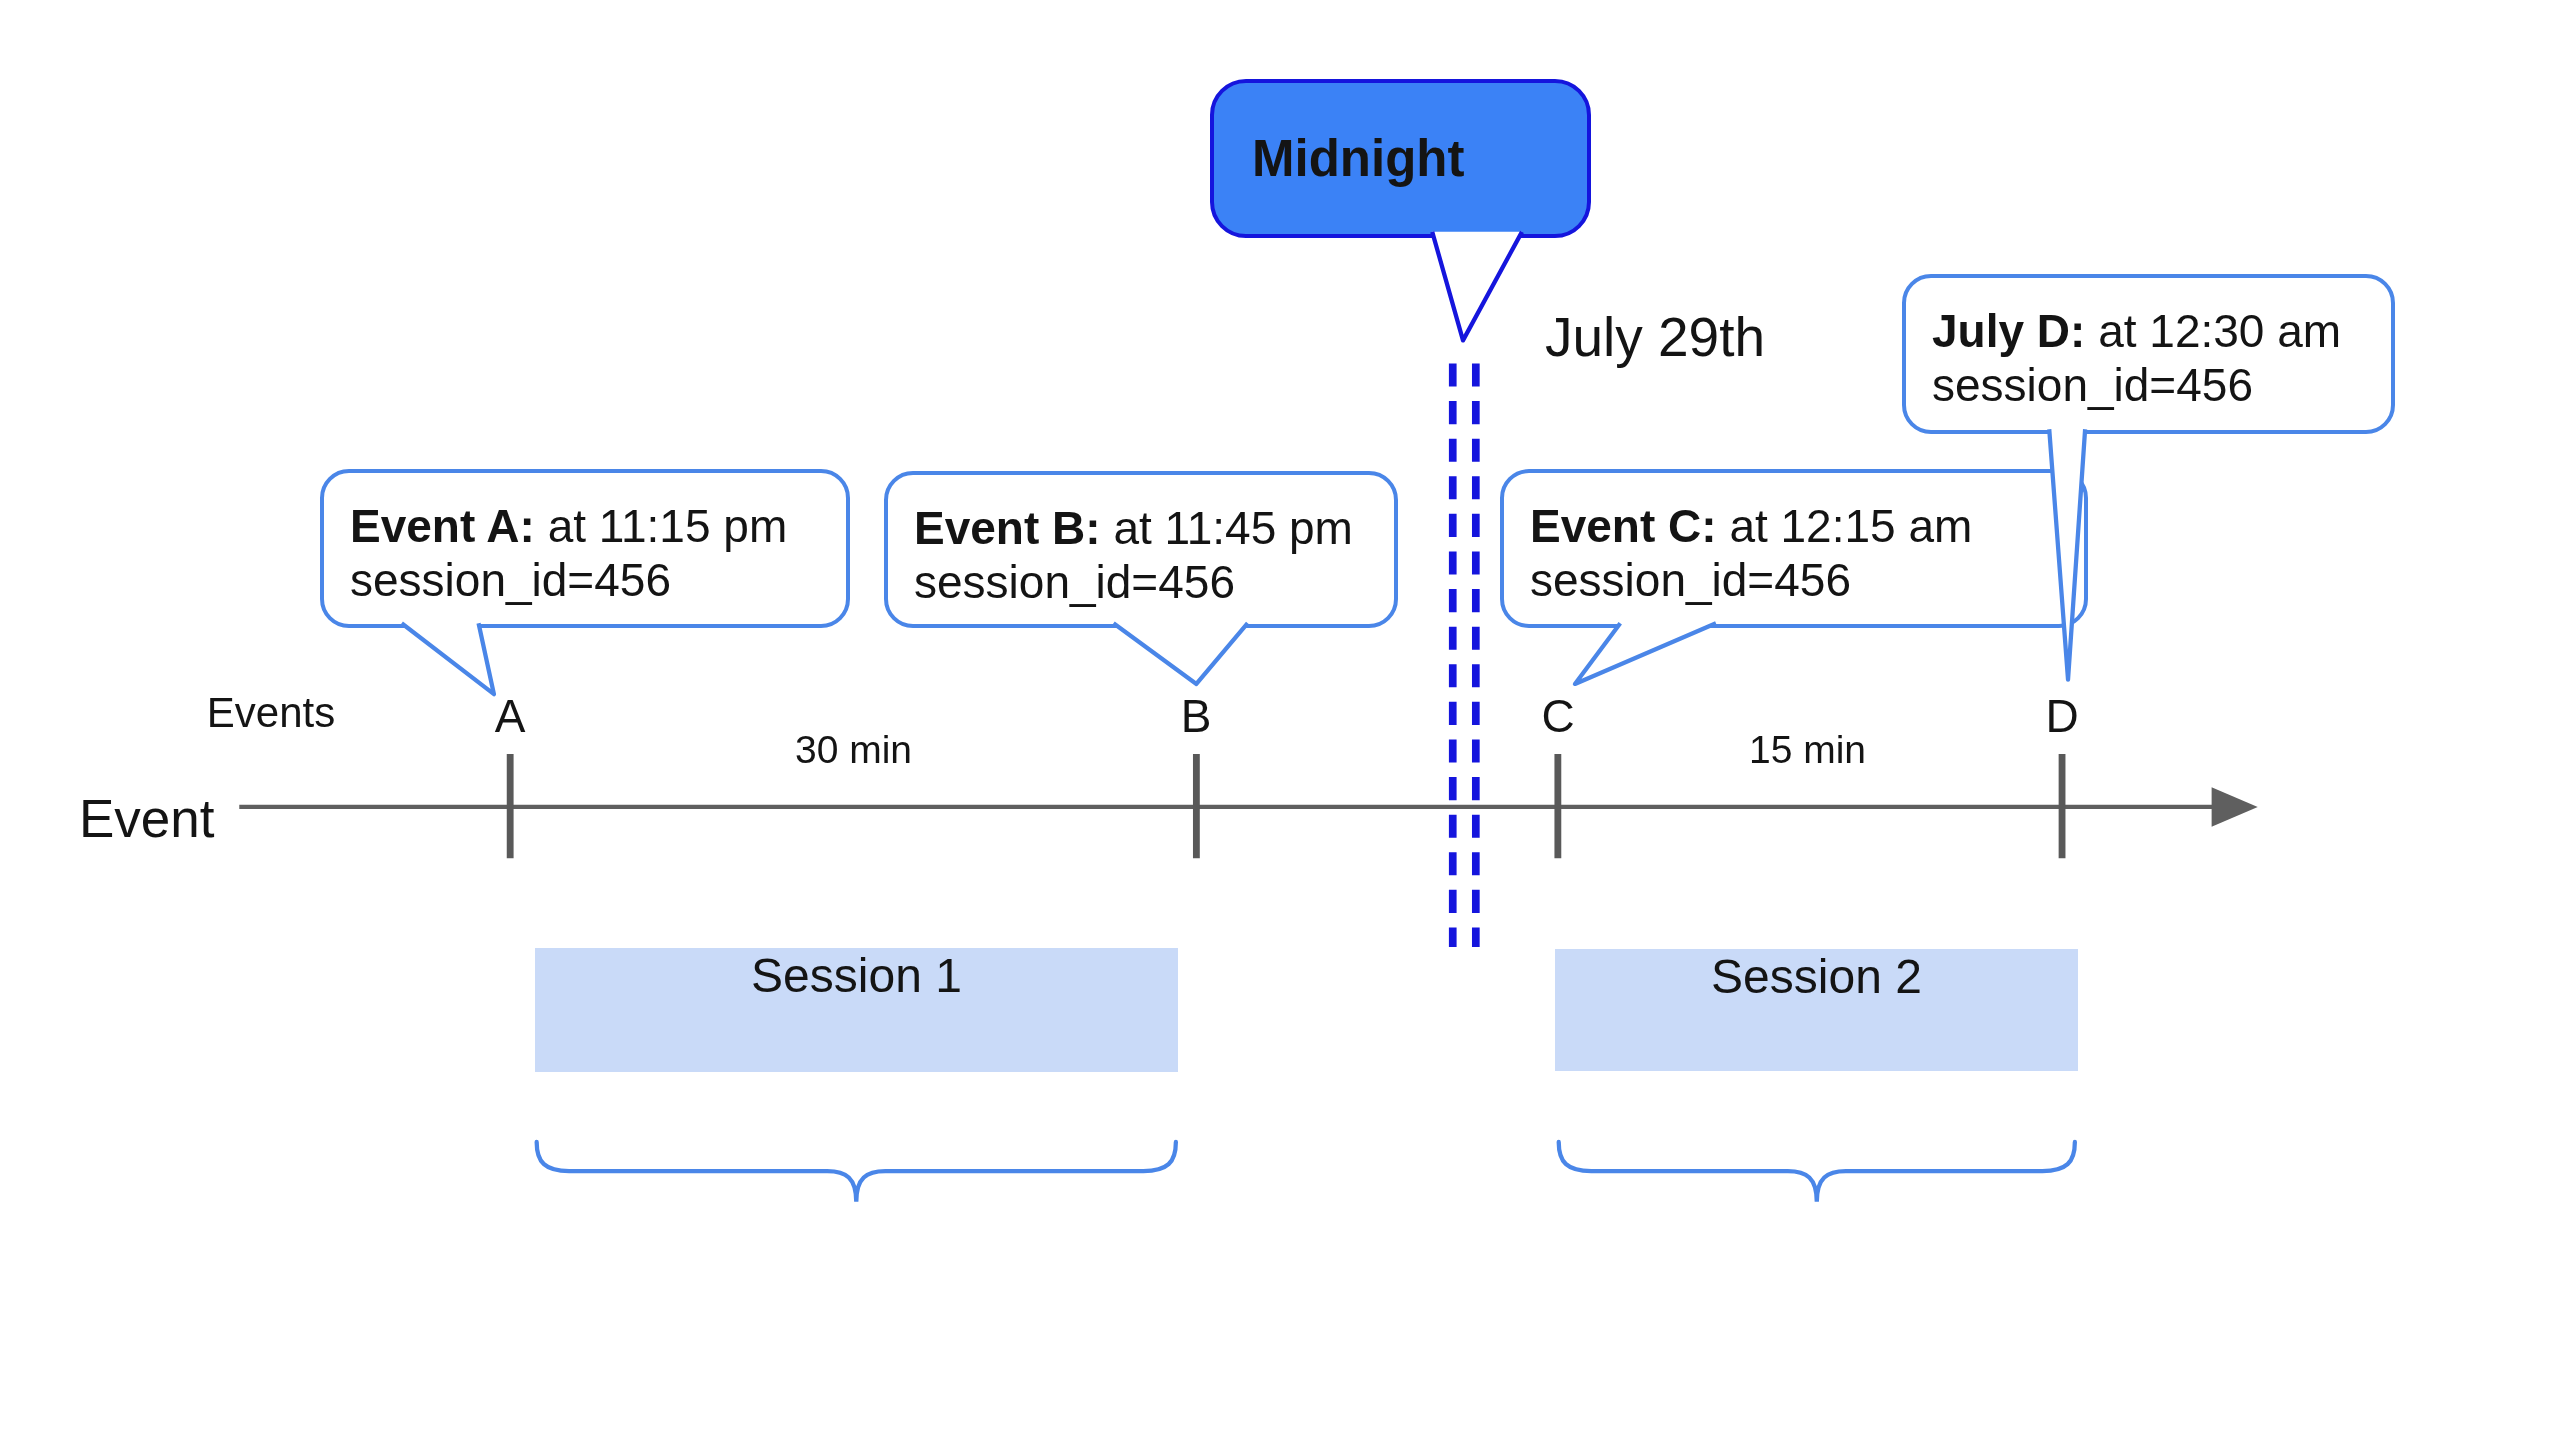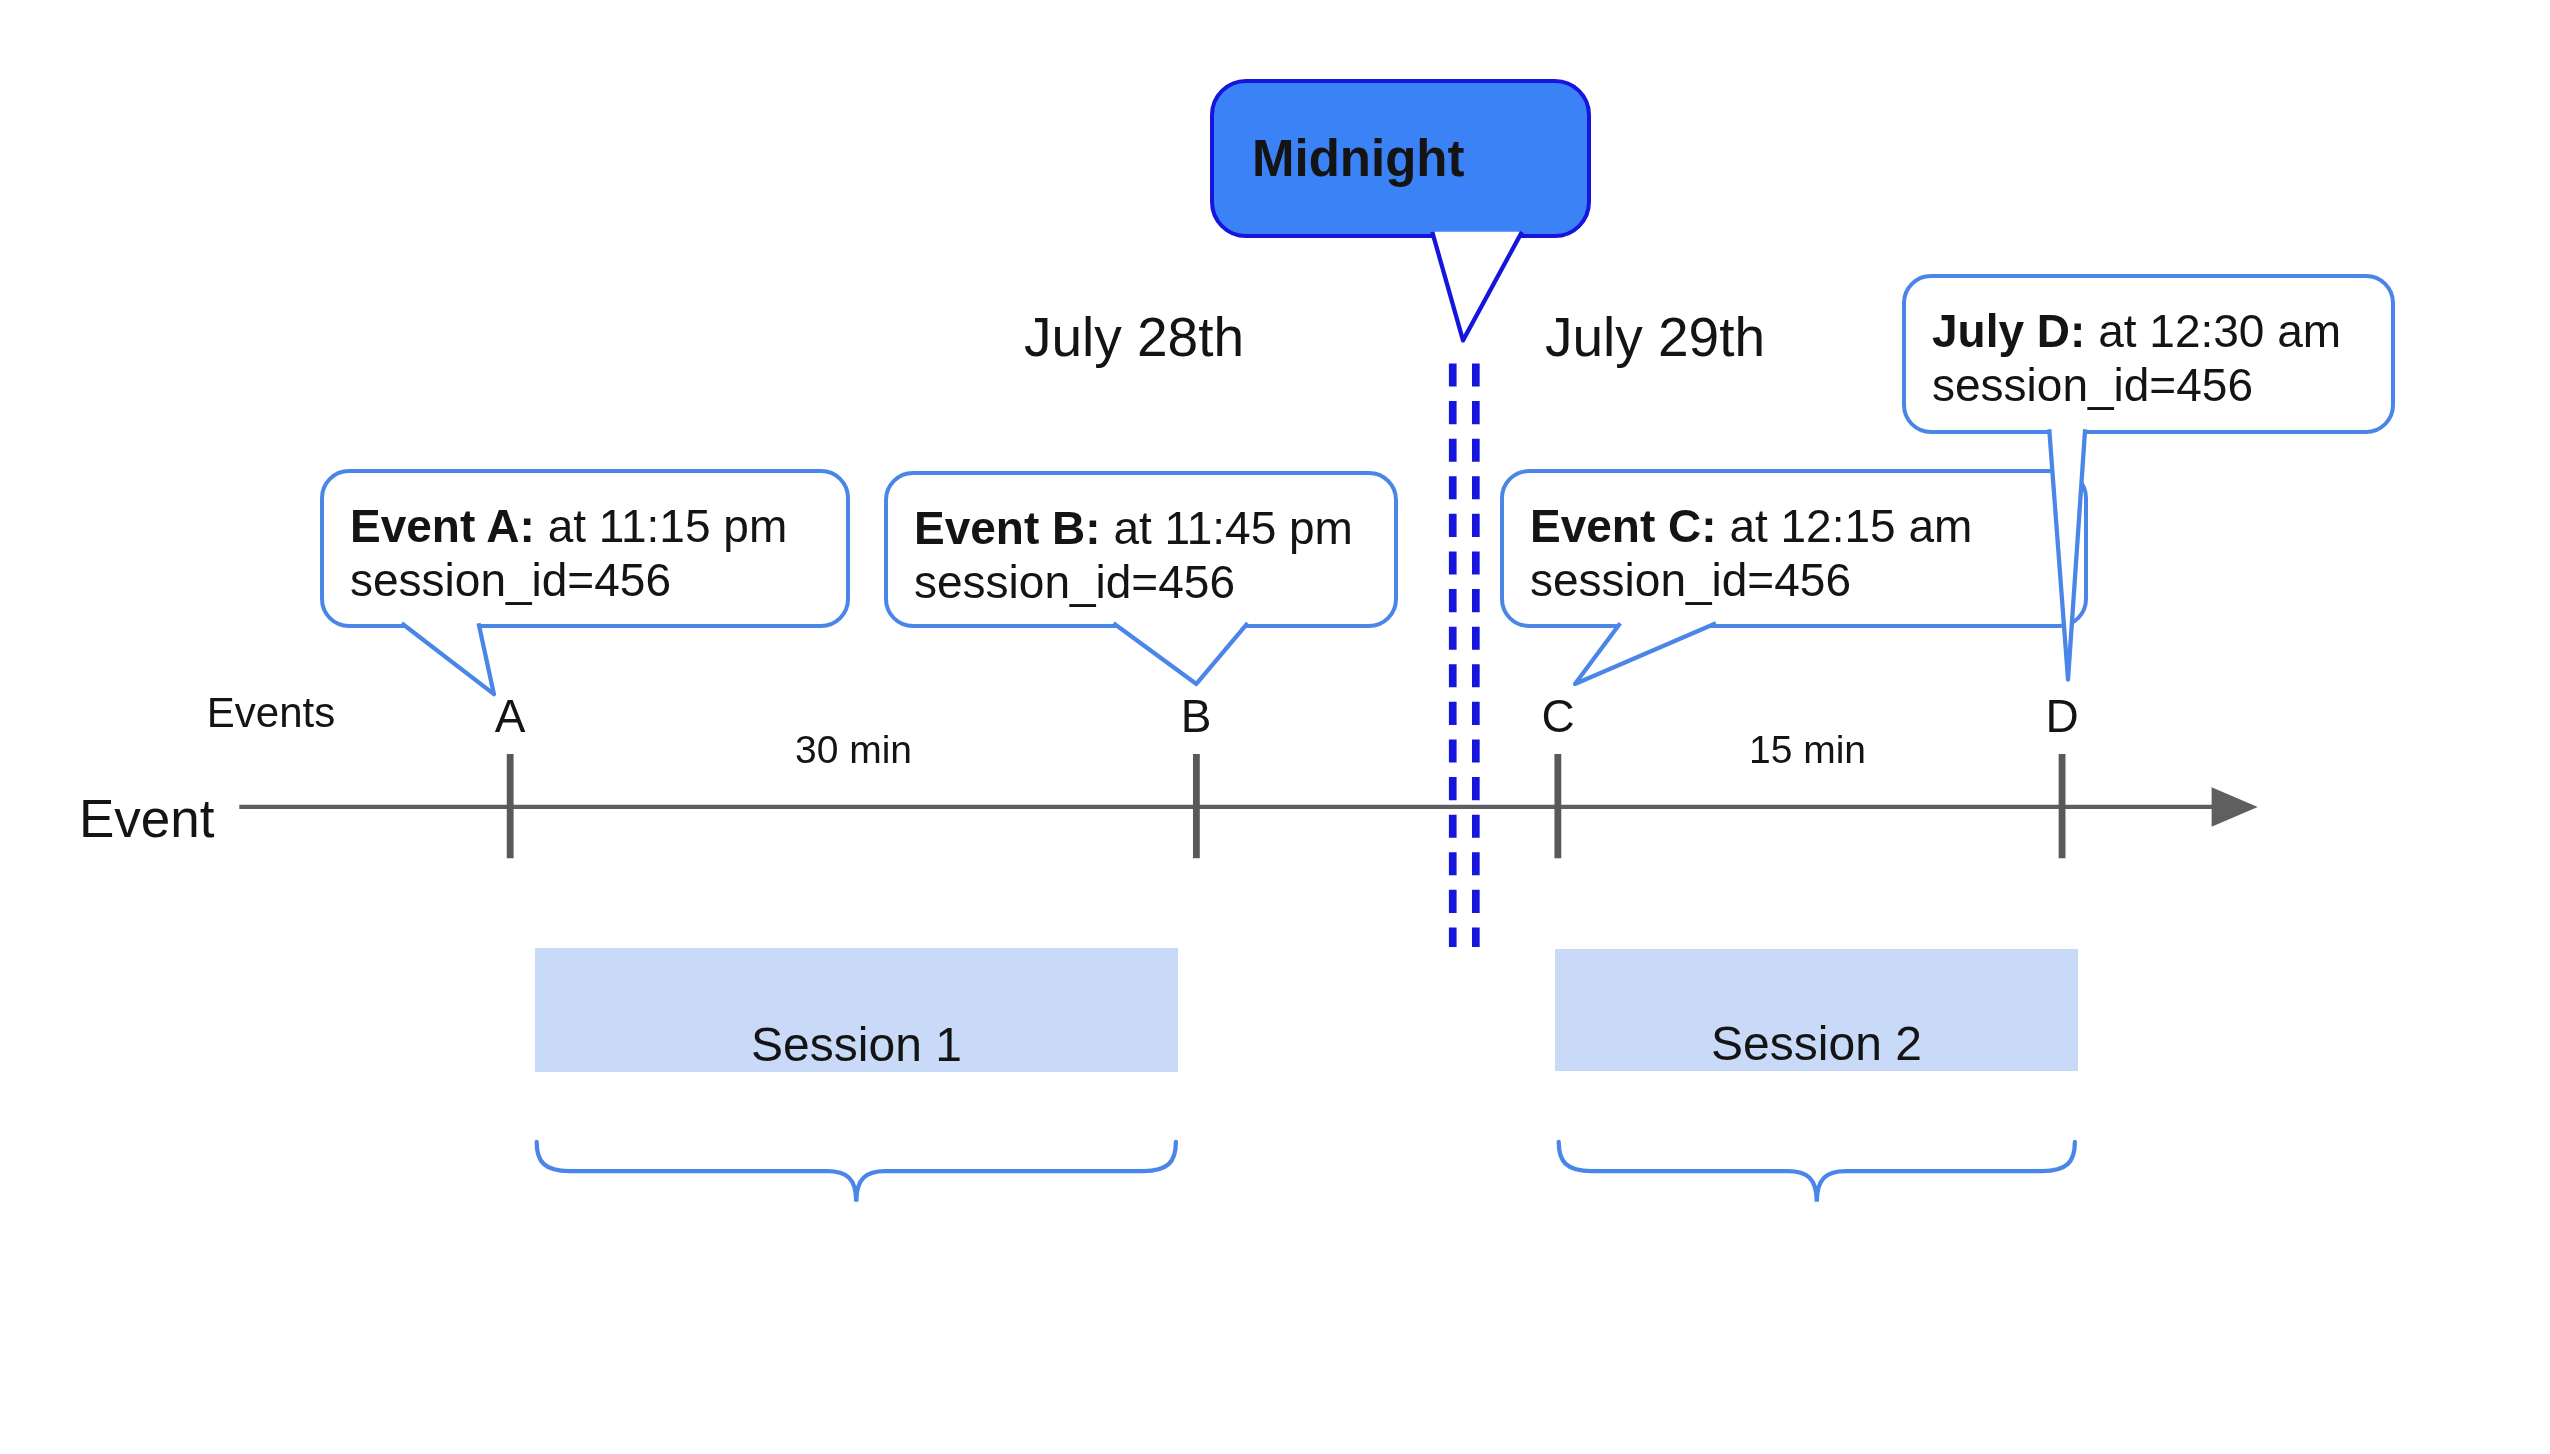--- a/index.html
+++ b/index.html
@@ -34,38 +34,37 @@
   .events-label{position:absolute;left:143px;top:689px;width:256px;
                 font-size:42px;text-align:center;z-index:3;}
   .marker-letter{position:absolute;top:689px;width:68px;font-size:46px;
                  text-align:center;z-index:3;}
   .user-label{position:absolute;left:79px;top:788px;font-size:53px;z-index:3;}
   .interval-label{position:absolute;top:728px;width:171px;font-size:39px;
                   text-align:center;z-index:3;}
 
   
   .session-box{position:absolute;background:#c9daf8;display:flex;
-               align-items:flex-end;justify-content:center;z-index:2;}
+               align-items:flex-start;justify-content:center;z-index:2;}
   .session-box .txt{font-size:48px;color:#141414;}
   .length-label{position:absolute;top:1256px;width:513px;font-size:46px;
                 text-align:center;z-index:3;}
 
   
   #overlay{position:absolute;left:0;top:0;z-index:10;pointer-events:none;}
 </style>
 </head>
 <body>
 
 <div id="canvas">
 
   <div class="midnight">
     <div class="txt">Midnight</div>
   </div>
 
-  <div class="date-label" style="left:963px;">July 28th</div>
   <div class="date-label" style="left:1484px;">July 29th</div>
 
   <div class="callout" style="left:320px;top:469px;width:530px;height:159px;">
     <div class="txt">
       <div><b>Event A:</b> <span>at 11:15 pm</span></div>
       <div>session_id=456</div>
     </div>
   </div>
 
   <div class="callout" style="left:884px;top:471px;width:514px;height:157px;">

